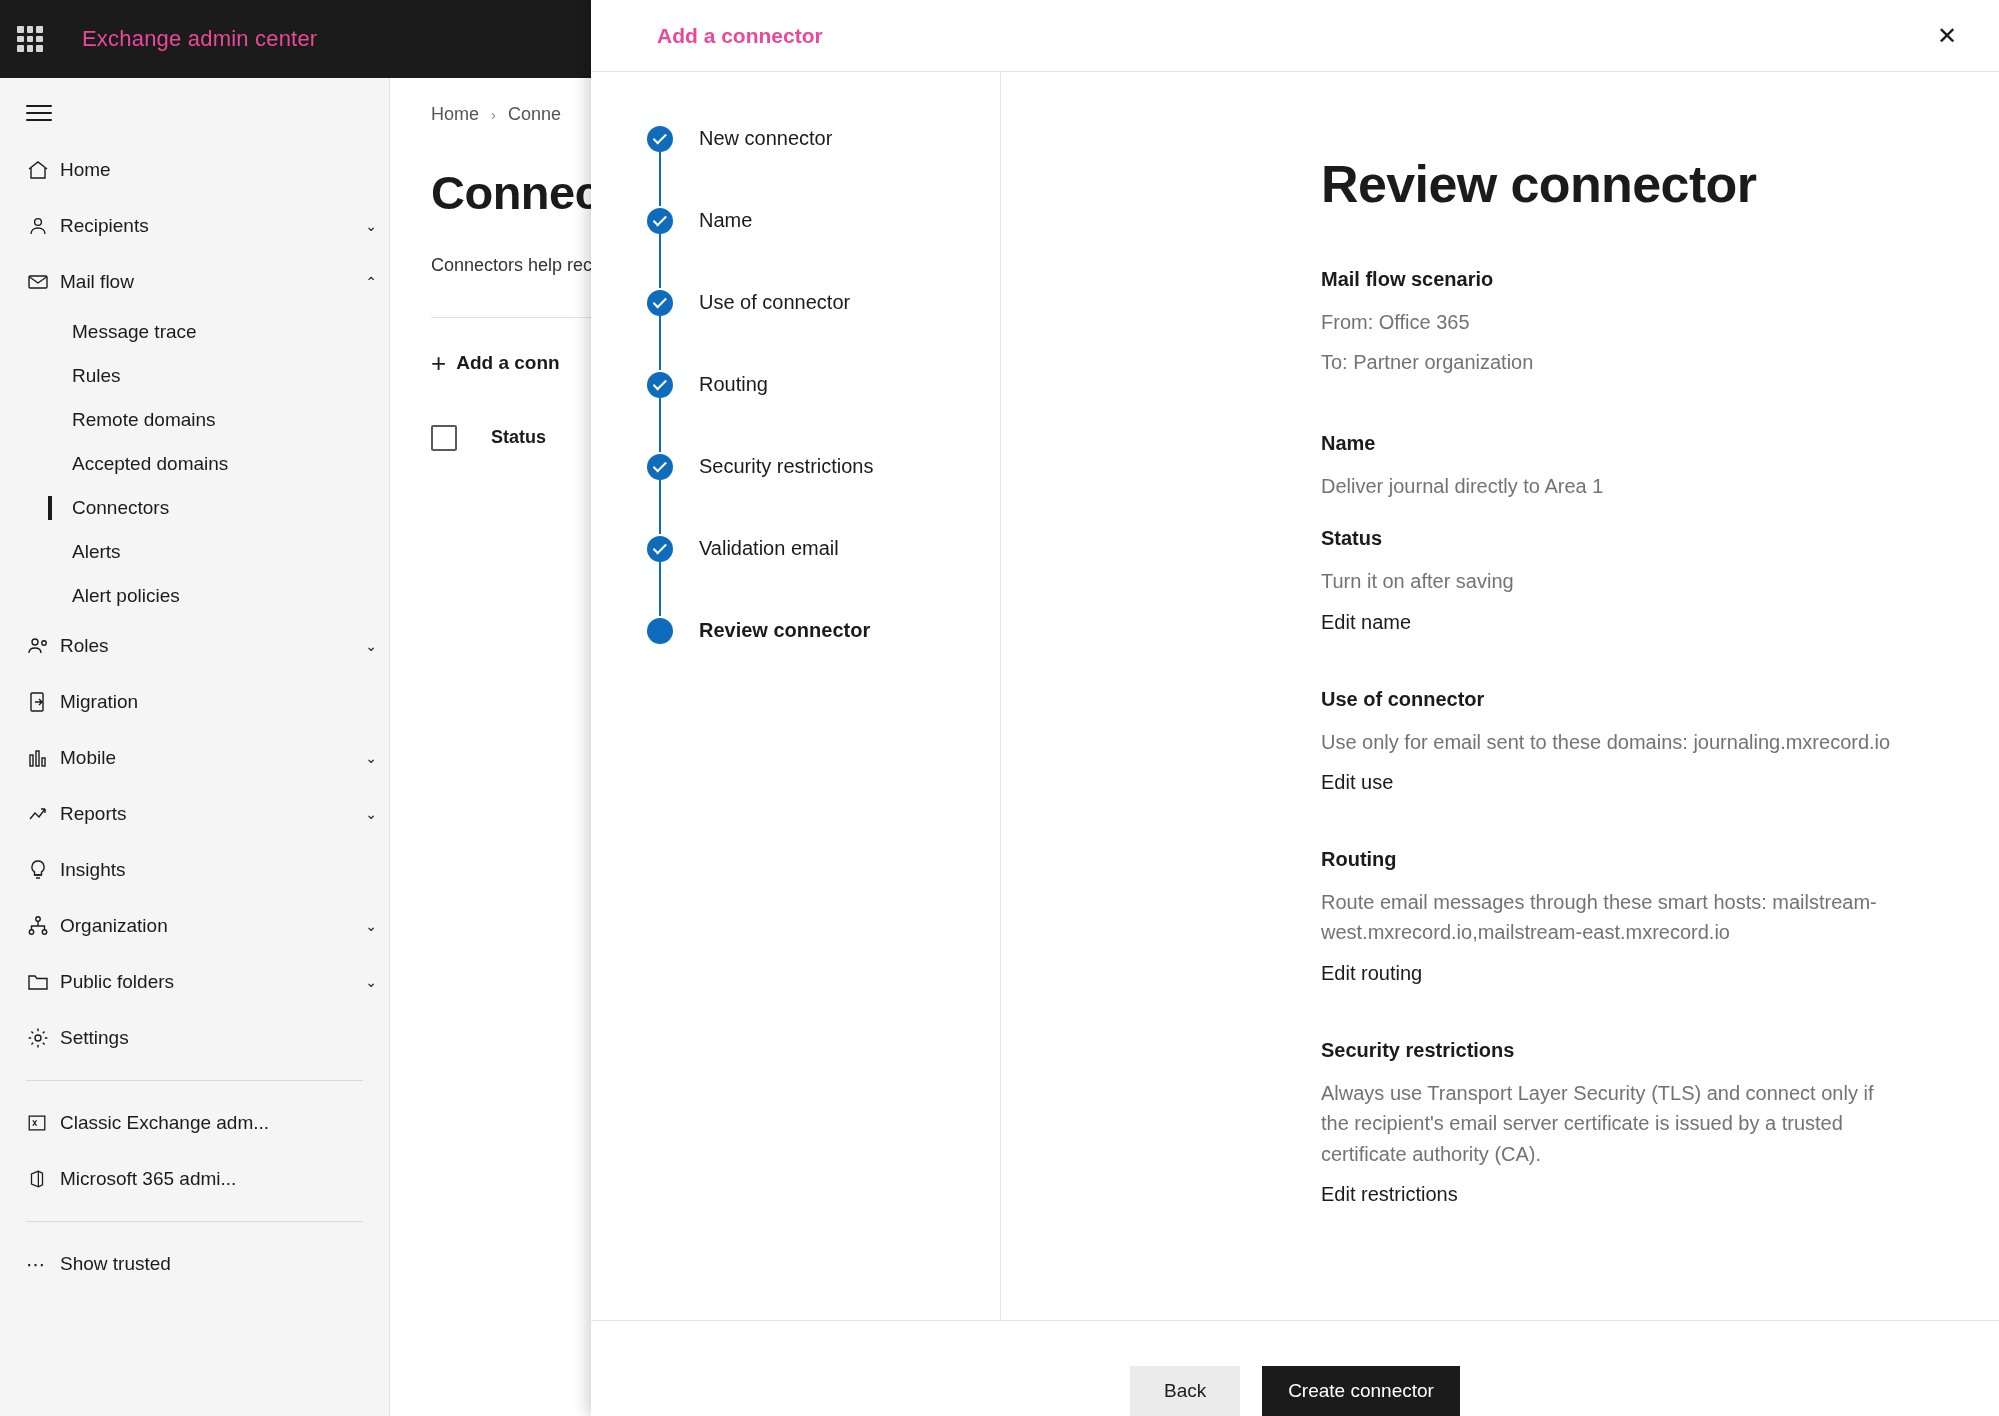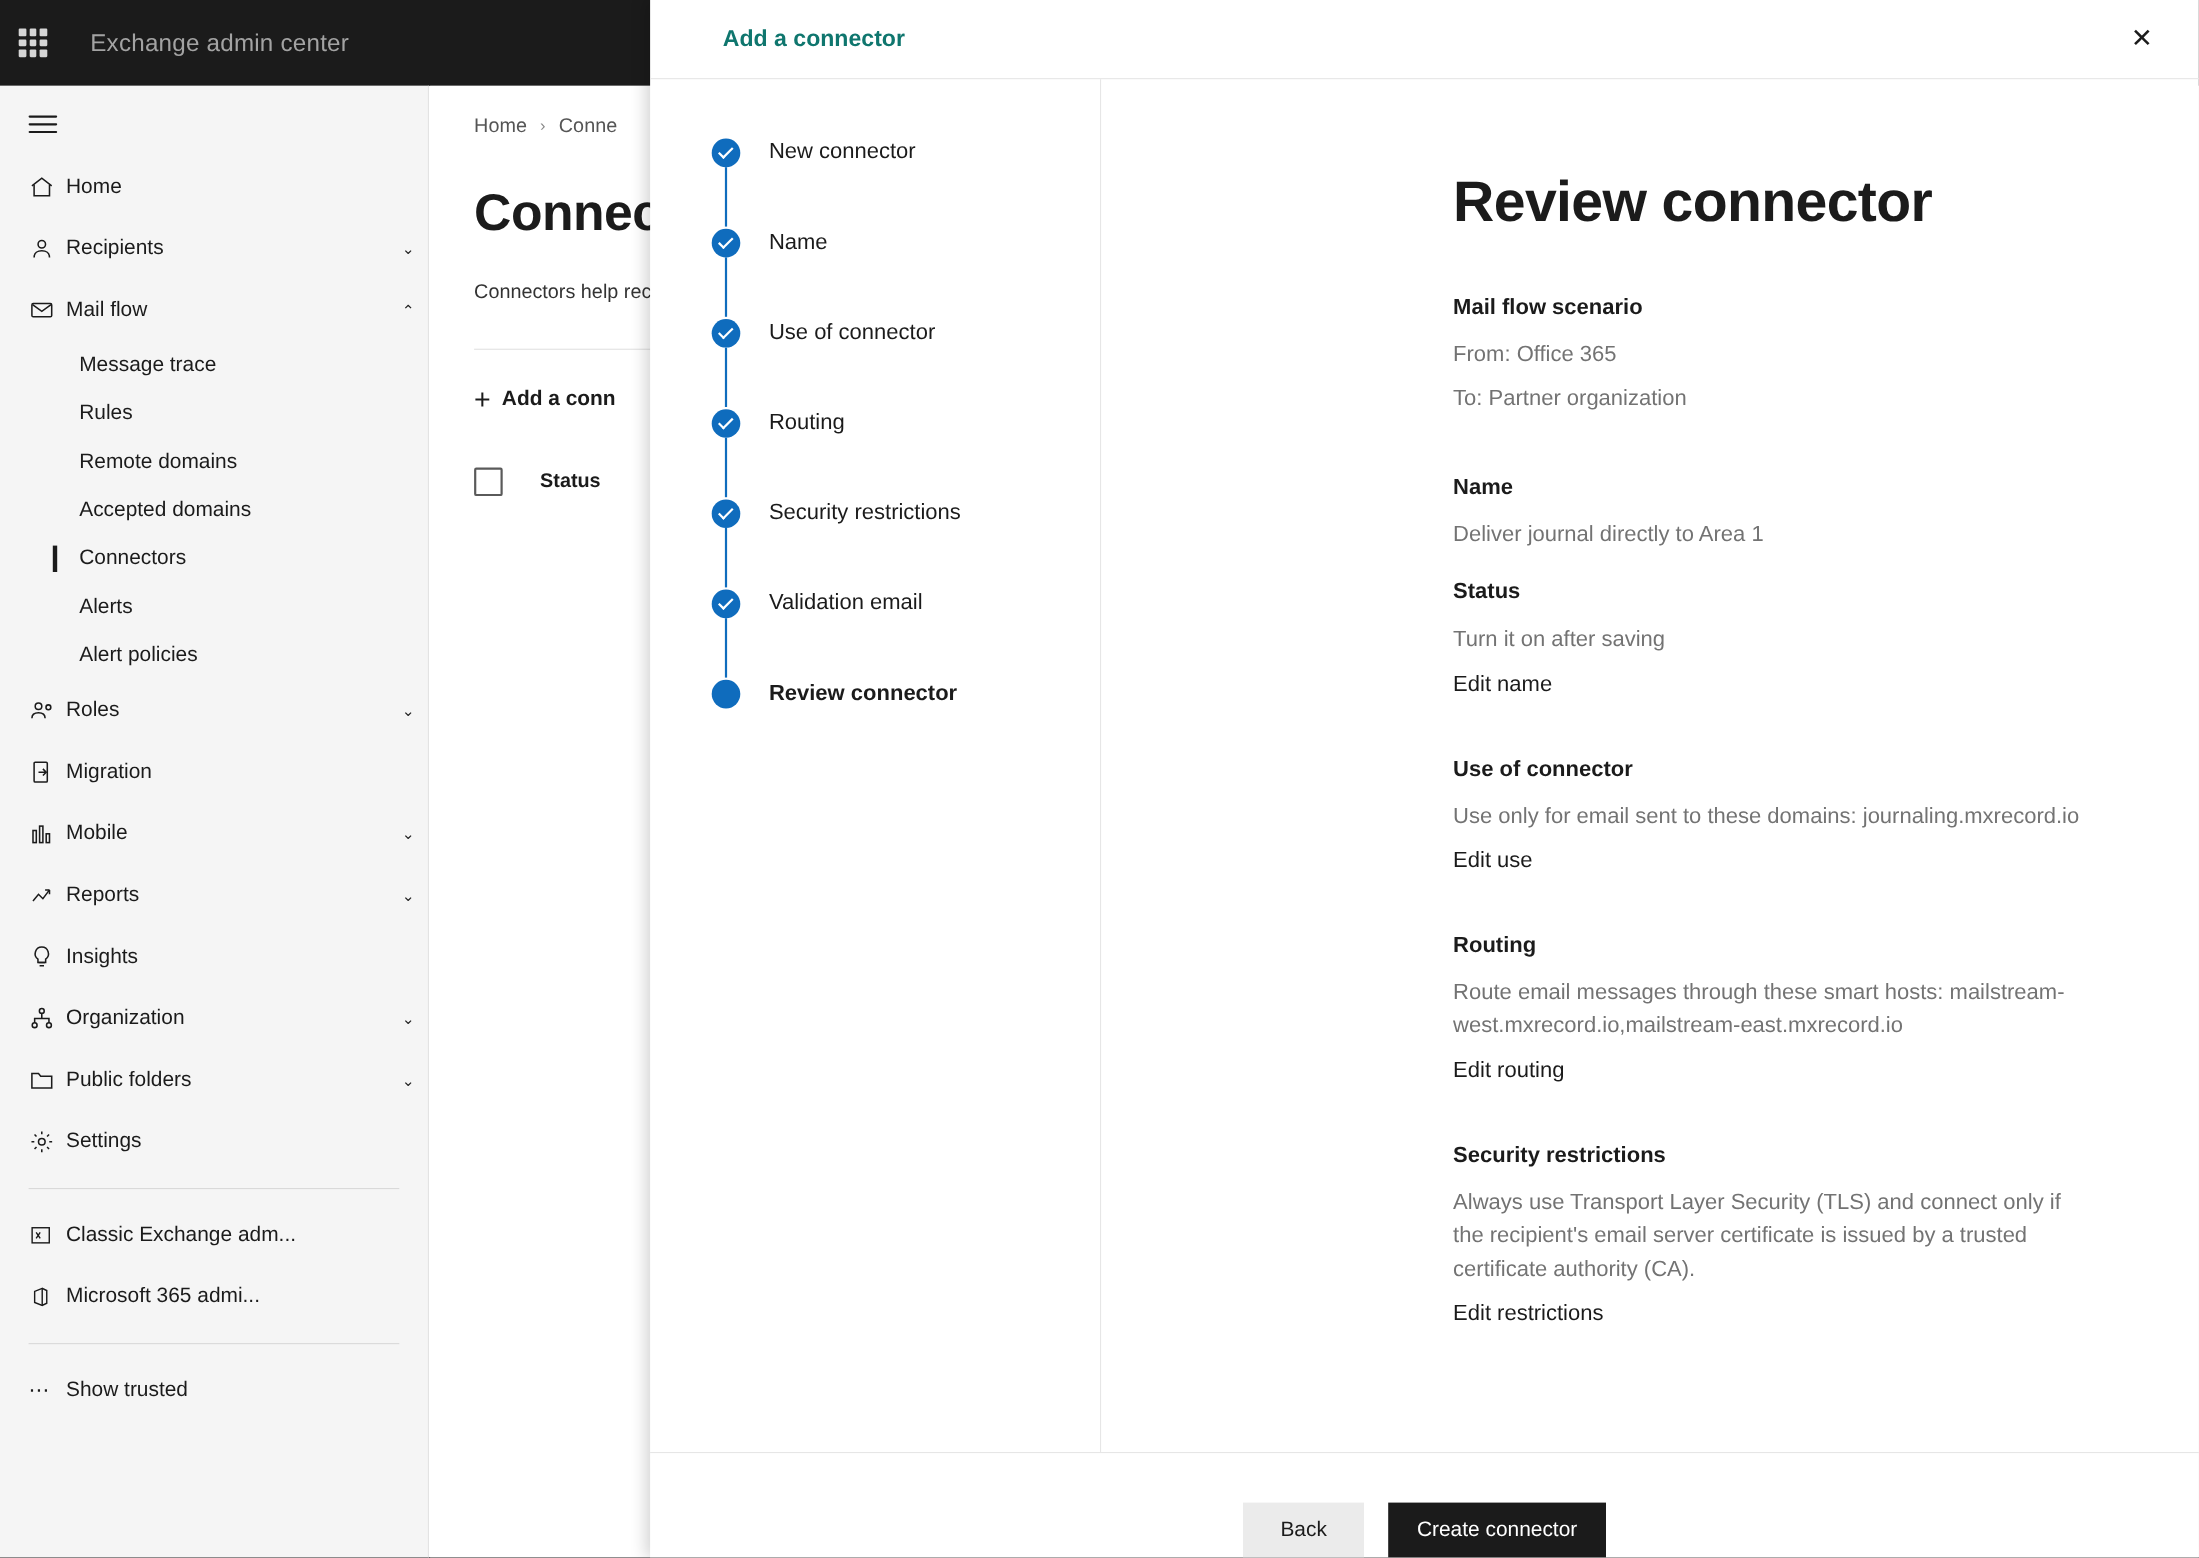--- a/index.html
+++ b/index.html
@@ -46,21 +46,21 @@
   .waffle-grid i {
     display: block;
     background: #d6d6d6;
     border-radius: 1px;
   }
   .app-title {
     font-size: 22px;
     font-weight: 400;
     letter-spacing: .2px;
     margin-left: 22px;
-    color: #a3a3a3;
+    color: #ec4899;
   }
   
   .sidebar {
     position: absolute;
     left: 0; top: 78px;
     width: 390px;
     height: 1338px;
     background: #f5f5f5;
     border-right: 1px solid #e3e3e3;
     padding-top: 6px;
@@ -192,21 +192,21 @@
   .dlg-head {
     height: 72px;
     display: flex;
     align-items: center;
     padding: 0 30px 0 66px;
     border-bottom: 1px solid #e6e6e6;
   }
   .dlg-title {
     font-size: 21px;
     font-weight: 600;
-    color: #0f766e;
+    color: #ec4899;
     flex: 1;
   }
   .close-btn {
     width: 44px; height: 44px;
     display: flex; align-items: center; justify-content: center;
     font-size: 24px;
     color: #1b1b1b;
     cursor: pointer;
   }
   .dlg-body {

